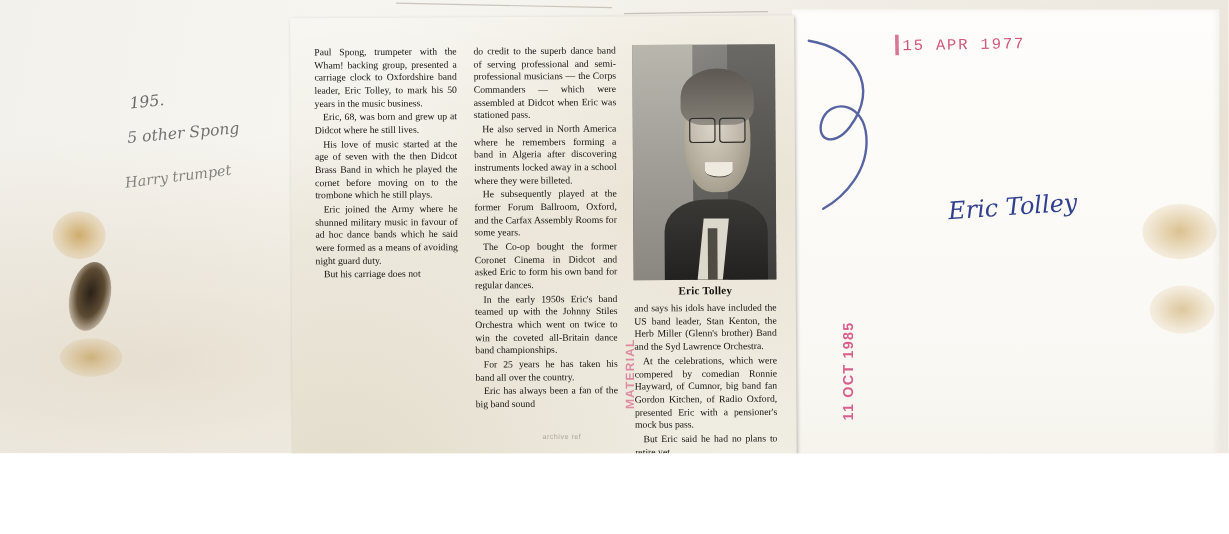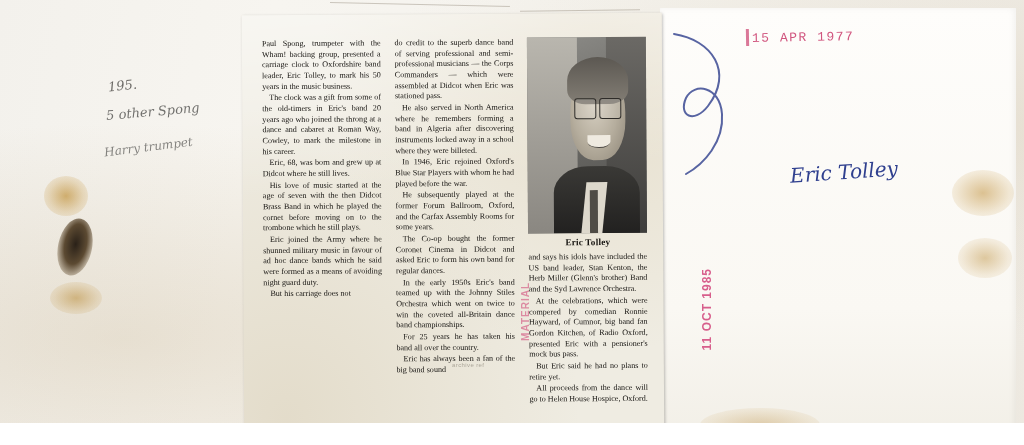--- a/index.html
+++ b/index.html
@@ -3,21 +3,21 @@
 <meta charset="utf-8">
 <style>
   html, body {
     margin: 0;
     padding: 0;
     background: #ffffff;
   }
   #page {
     position: relative;
     width: 1024px;
-    height: 423px;
+    height: 378px;
     overflow: hidden;
     background: #fdfdfb;
     font-family: "Liberation Serif", serif;
   }
 
   
   .scan-bg {
     position: absolute;
     inset: 0;
     background:
@@ -328,31 +328,29 @@
   <div class="stain" id="stain-bottom"></div>
   <div class="scratch" id="scratch-top"></div>
   <div class="scratch" id="scratch-top2"></div>
   <div class="scratch" id="scratch-bottom"></div>
 
   <div class="clipping">
     <div class="cols">
 
       <div class="col">
         <p class="first">Paul Spong, trumpeter with the Wham! backing group, presented a carriage clock to Oxfordshire band leader, Eric Tolley, to mark his 50 years in the music business.</p>
-        <p>The clock was a gift from some of the old-timers in Eric's band 20 years ago who joined the throng at a dance and cabaret at Roman Way, Cowley, to mark the milestone in his career.</p>
         <p>Eric, 68, was born and grew up at Didcot where he still lives.</p>
         <p>His love of music started at the age of seven with the then Didcot Brass Band in which he played the cornet before moving on to the trombone which he still plays.</p>
         <p>Eric joined the Army where he shunned military music in favour of ad hoc dance bands which he said were formed as a means of avoiding night guard duty.</p>
         <p>But his carriage does not</p>
       </div>
 
       <div class="col">
         <p class="first">do credit to the superb dance band of serving professional and semi-professional musicians — the Corps Commanders — which were assembled at Didcot when Eric was stationed pass.</p>
         <p>He also served in North America where he remembers forming a band in Algeria after discovering instruments locked away in a school where they were billeted.</p>
-        <p>In 1946, Eric rejoined Oxford's Blue Star Players with whom he had played before the war.</p>
         <p>He subsequently played at the former Forum Ballroom, Oxford, and the Carfax Assembly Rooms for some years.</p>
         <p>The Co-op bought the former Coronet Cinema in Didcot and asked Eric to form his own band for regular dances.</p>
         <p>In the early 1950s Eric's band teamed up with the Johnny Stiles Orchestra which went on twice to win the coveted all-Britain dance band championships.</p>
         <p>For 25 years he has taken his band all over the country.</p>
         <p>Eric has always been a fan of the big band sound</p>
       </div>
 
       <div class="col">
         <div class="photo">
           <div class="bg-l"></div>

